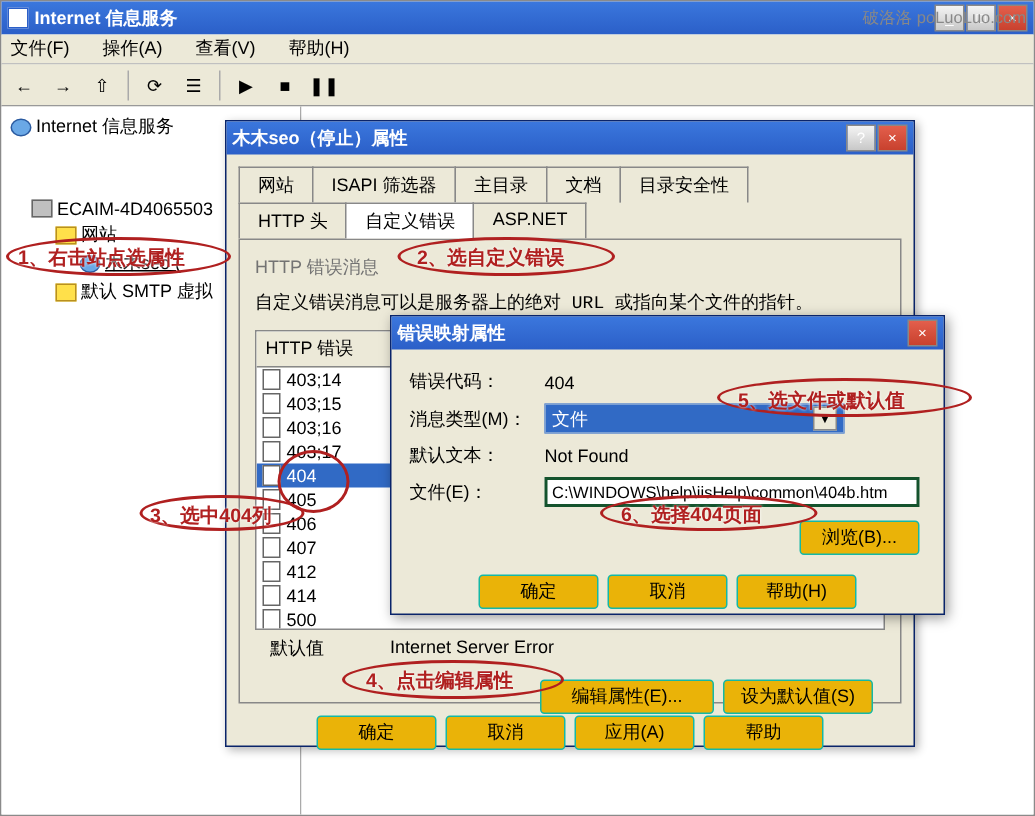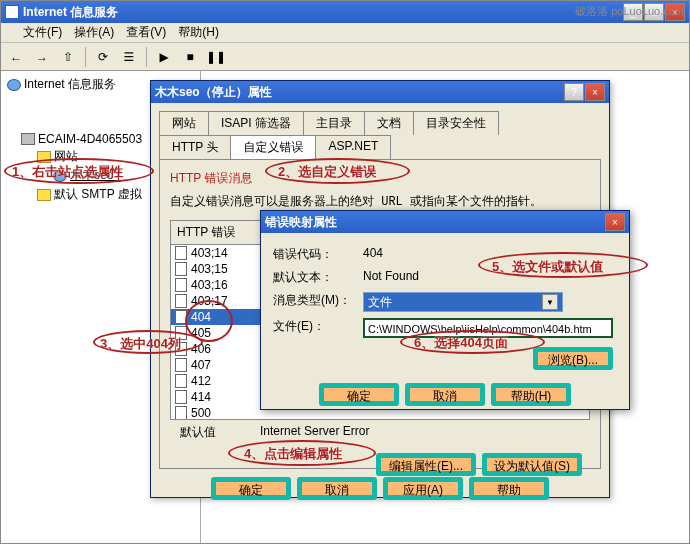--- a/index.html
+++ b/index.html
@@ -7,21 +7,21 @@
 
 
 .main-window { position: absolute; top: 0; left: 0; width: 690px; height: 544px; background: #fff; border: 1px solid #8a8a8a; }
 .titlebar { height: 22px; background: linear-gradient(to bottom, #3b77dd, #2b5fc8); color: #fff; display: flex; align-items: center; padding: 0 4px; }
 .titlebar .icon { width: 14px; height: 14px; background: #fff; border: 1px solid #2b5fc8; margin-right: 4px; display: inline-block; }
 .titlebar .title { font-weight: bold; flex: 1; }
 .titlebar .btns { display: flex; gap: 1px; }
 .titlebar .btn { width: 20px; height: 18px; background: linear-gradient(#f4f4f4,#c8c8c8); border: 1px solid #888; font-size: 10px; display: flex; align-items: center; justify-content: center; }
 .titlebar .btn.close { background: linear-gradient(#e35f4c,#c8412e); color: #fff; }
 
-.menubar { height: 20px; background: #ece9d8; border-bottom: 1px solid #c0c0c0; display: flex; align-items: center; padding: 0 16px; gap: 0; }
+.menubar { height: 20px; background: #ece9d8; border-bottom: 1px solid #c0c0c0; display: flex; align-items: center; padding: 0 0; gap: 10px; }
 .menubar span { padding: 2px 6px; }
 
 .toolbar { height: 28px; background: #ece9d8; border-bottom: 1px solid #999; display: flex; align-items: center; padding: 0 4px; gap: 4px; }
 .toolbar .tbtn { width: 22px; height: 22px; border: 1px solid #ece9d8; display: flex; align-items: center; justify-content: center; }
 .toolbar .sep { width: 1px; height: 20px; background: #aaa; margin: 0 2px; }
 
 .body-area { display: flex; height: calc(100% - 70px); }
 .tree-panel { width: 200px; background: #fff; border-right: 1px solid #aaa; padding: 4px; font-size: 12px; }
 .tree-panel .node { display: flex; align-items: center; padding: 1px 0; white-space: nowrap; }
 .tree-panel .indent0 { padding-left: 2px; }
@@ -34,37 +34,37 @@
 
 .right-panel { flex: 1; background: #fff; position: relative; }
 
 
 .props-dialog { position: absolute; left: 150px; top: 80px; width: 460px; height: 418px; background: #ece9d8; border: 1px solid #0a246a; box-shadow: 2px 2px 6px rgba(0,0,0,.3); }
 .props-dialog .titlebar { background: linear-gradient(to bottom, #3b77dd, #2b5fc8); }
 .tabs-row { display: flex; padding: 8px 8px 0 8px; }
 .tab { background: #ece9d8; border: 1px solid #888; border-bottom: none; padding: 3px 12px; margin-right: -1px; font-size: 12px; }
 .tab.active { background: #fff; position: relative; z-index: 2; }
 .tab-content { background: #ece9d8; margin: 0 8px; border: 1px solid #888; padding: 10px; height: 310px; position: relative; }
-.section-title { color: #b91c1c; font-weight: normal; margin-bottom: 6px; }
+.section-title { color: #737373; font-weight: normal; margin-bottom: 6px; }
 .desc-text { font-size: 12px; margin-bottom: 10px; font-family: Liberation Mono, monospace; }
 
 .error-list-wrap { border: 1px solid #888; background: #fff; width: 100%; height: 200px; overflow: hidden; }
 .list-header { background: #ece9d8; border-bottom: 1px solid #888; padding: 3px 6px; font-size: 12px; }
 .error-list { height: 180px; overflow-y: auto; }
 .error-list .row { display: flex; align-items: center; padding: 1px 4px; font-size: 12px; }
 .error-list .row.selected { background: #316ac5; color: #fff; }
 .doc-icon { width: 12px; height: 14px; background: #fff; border: 1px solid #666; margin-right: 4px; display: inline-block; }
 
 .bottom-btns { display: flex; gap: 6px; justify-content: flex-end; padding: 8px; }
-.winbtn { width: 80px; height: 23px; background: #fdba74; border: 5px solid #14b8a6; border-radius: 3px; font-size: 12px; }
+.winbtn { width: 80px; height: 23px; background: #eab308; border: 1px solid #14b8a6; border-radius: 3px; font-size: 12px; }
 .props-footer { display: flex; gap: 6px; justify-content: center; padding: 8px; border-top: none; }
 
 
 .map-dialog { position: absolute; left: 260px; top: 210px; width: 370px; height: 200px; background: #ece9d8; border: 1px solid #0a246a; box-shadow: 2px 2px 8px rgba(0,0,0,.4); z-index: 10; }
-.form-row { display: flex; align-items: flex-start; padding: 3px 12px; font-size: 12px; }
+.form-row { display: flex; align-items: center; padding: 3px 12px; font-size: 12px; }
 .form-row .label { width: 90px; }
 .form-row .value { flex: 1; }
 .dropdown { width: 200px; height: 20px; background: #316ac5; color: #fff; border: 1px solid #7a9fd4; display: flex; align-items: center; padding: 0 4px; }
 .dropdown .arrow { margin-left: auto; width: 16px; height: 16px; background: #ece9d8; border: 1px solid #888; display: flex; align-items: center; justify-content: center; font-size: 8px; color: #000; }
 .textinput { width: 250px; height: 20px; background: #fff; border: 2px solid #14532d; padding: 0 3px; font-size: 11px; display: inline-block; line-height: 18px; overflow: hidden; }
 
 
 .anno { position: absolute; border: 2px solid #b02020; border-radius: 50%; z-index: 20; pointer-events: none; }
 .anno-label { position: absolute; color: #b02020; font-size: 13px; font-weight: bold; z-index: 21; white-space: nowrap; text-shadow: 0 0 2px #fff; }
 
@@ -198,21 +198,21 @@
             <span class="doc-icon"></span>
             <span>500</span>
           </div>
       </div>
     </div>
     <div style="display:flex;padding:4px 0;font-size:12px">
       <span style="width:90px;padding-left:10px">默认值</span>
       <span>Internet Server Error</span>
     </div>
     <div class="bottom-btns">
-      <button class="winbtn" style="width:100px">编辑属性(E)...</button>
+      <button class="winbtn" style="width:116px">编辑属性(E)...</button>
       <button class="winbtn" style="width:100px">设为默认值(S)</button>
     </div>
   </div>
   <div class="props-footer">
     <button class="winbtn">确定</button>
     <button class="winbtn">取消</button>
     <button class="winbtn">应用(A)</button>
     <button class="winbtn">帮助</button>
   </div>
 </div>
@@ -223,31 +223,31 @@
     <div class="btns">
         <div class="btn close">×</div>
       </div>
   </div>
   <div style="padding:10px 0">
     <div class="form-row">
       <div class="label">错误代码：</div>
       <div class="value">404</div>
     </div>
     <div class="form-row">
-      <div class="label">默认文本：</div>
-      <div class="value">Not Found</div>
-    </div>
-    <div class="form-row">
       <div class="label">消息类型(M)：</div>
       <div class="dropdown">
         <span>文件</span>
         <span class="arrow">▼</span>
       </div>
     </div>
     <div class="form-row">
+      <div class="label">默认文本：</div>
+      <div class="value">Not Found</div>
+    </div>
+    <div class="form-row">
       <div class="label">文件(E)：</div>
       <span class="textinput">C:\WINDOWS\help\iisHelp\common\404b.htm</span>
     </div>
     <div class="form-row" style="justify-content:flex-end;padding-right:16px;padding-top:6px">
       <button class="winbtn">浏览(B)...</button>
     </div>
     <div class="bottom-btns" style="justify-content:center;padding-top:10px">
       <button class="winbtn">确定</button>
       <button class="winbtn">取消</button>
       <button class="winbtn">帮助(H)</button>

